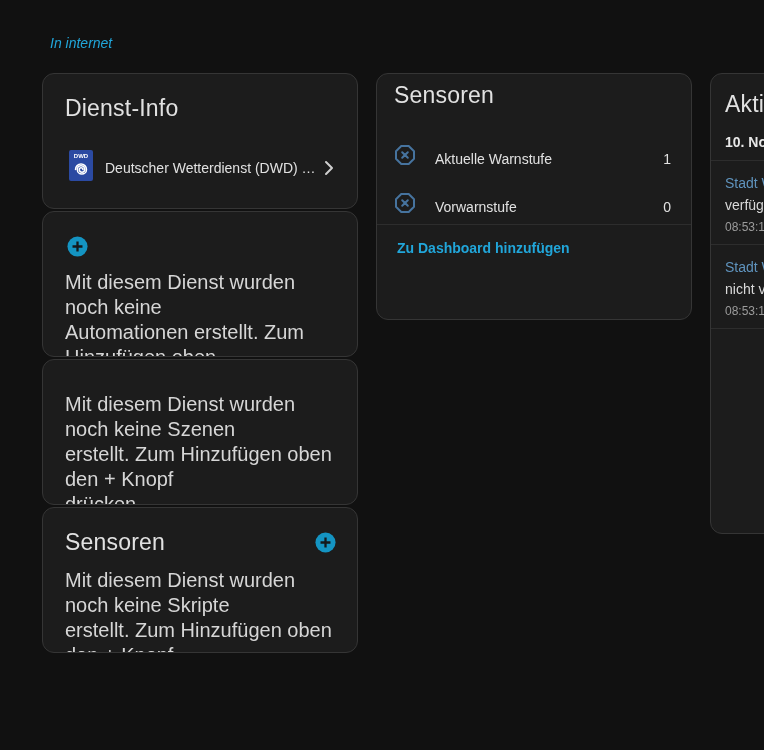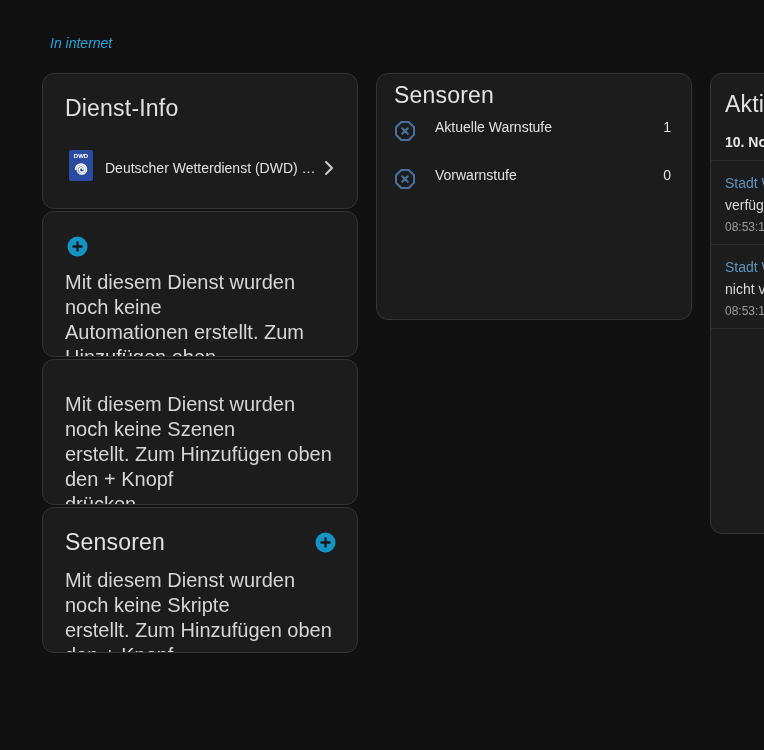--- a/index.html
+++ b/index.html
@@ -70,21 +70,21 @@
   .header-row{display:flex;align-items:flex-start;justify-content:space-between}
   .plus-btn{
     background:transparent;border:none;padding:0;margin-top:2px;
     width:24px;height:24px;cursor:pointer;line-height:0;
   }
   .desc{margin-top:12px;font-size:20px;line-height:25px;color:var(--text_secondary)}
   
   .card-sensors{height:247px;padding-top:7px}
   .card-sensors .card-title{padding:0 17px}
   .entities{padding:10px 20px 0 16px}
-  .entity-row{display:flex;align-items:flex-start;height:48px;cursor:pointer}
+  .entity-row{display:flex;align-items:flex-end;height:48px;cursor:pointer}
   .entity-icon{flex:0 0 24px;height:24px;margin-right:18px;line-height:0}
   .entity-name{flex:1;font-size:14px;color:var(--text_primary)}
   .entity-value{font-size:14px;color:var(--text_primary)}
   .card-actions{
     border-top:1px solid var(--divider);
     margin-top:9px;
     padding:14px 16px 14px 20px;
   }
   .card-actions a{
     color:var(--accent);font-size:14px;font-weight:600;
@@ -196,20 +196,23 @@
             <span class="entity-icon">
               <svg width="24" height="24" viewBox="0 0 24 24">
                 <path d="M8.27 3 L15.73 3 L21 8.27 L21 15.73 L15.73 21 L8.27 21 L3 15.73 L3 8.27 Z" fill="none" stroke="var(--state_icon)" stroke-width="2" stroke-linejoin="round"></path>
                 <path d="M9.2 9.2 L14.8 14.8 M14.8 9.2 L9.2 14.8" stroke="var(--state_icon)" stroke-width="2" stroke-linecap="round"></path>
               </svg>
             </span>
             <span class="entity-name">Vorwarnstufe</span>
             <span class="entity-value">0</span>
           </div>
         </div>
+        <div class="card-actions">
+          <a>Zu Dashboard hinzufügen</a>
+        </div>
       </div>
 
     </div>
 
     <div class="col">
 
       <div class="card card-activity">
         <div class="card-title">Aktivität</div>
         <div class="date-header">10. November</div>
 

